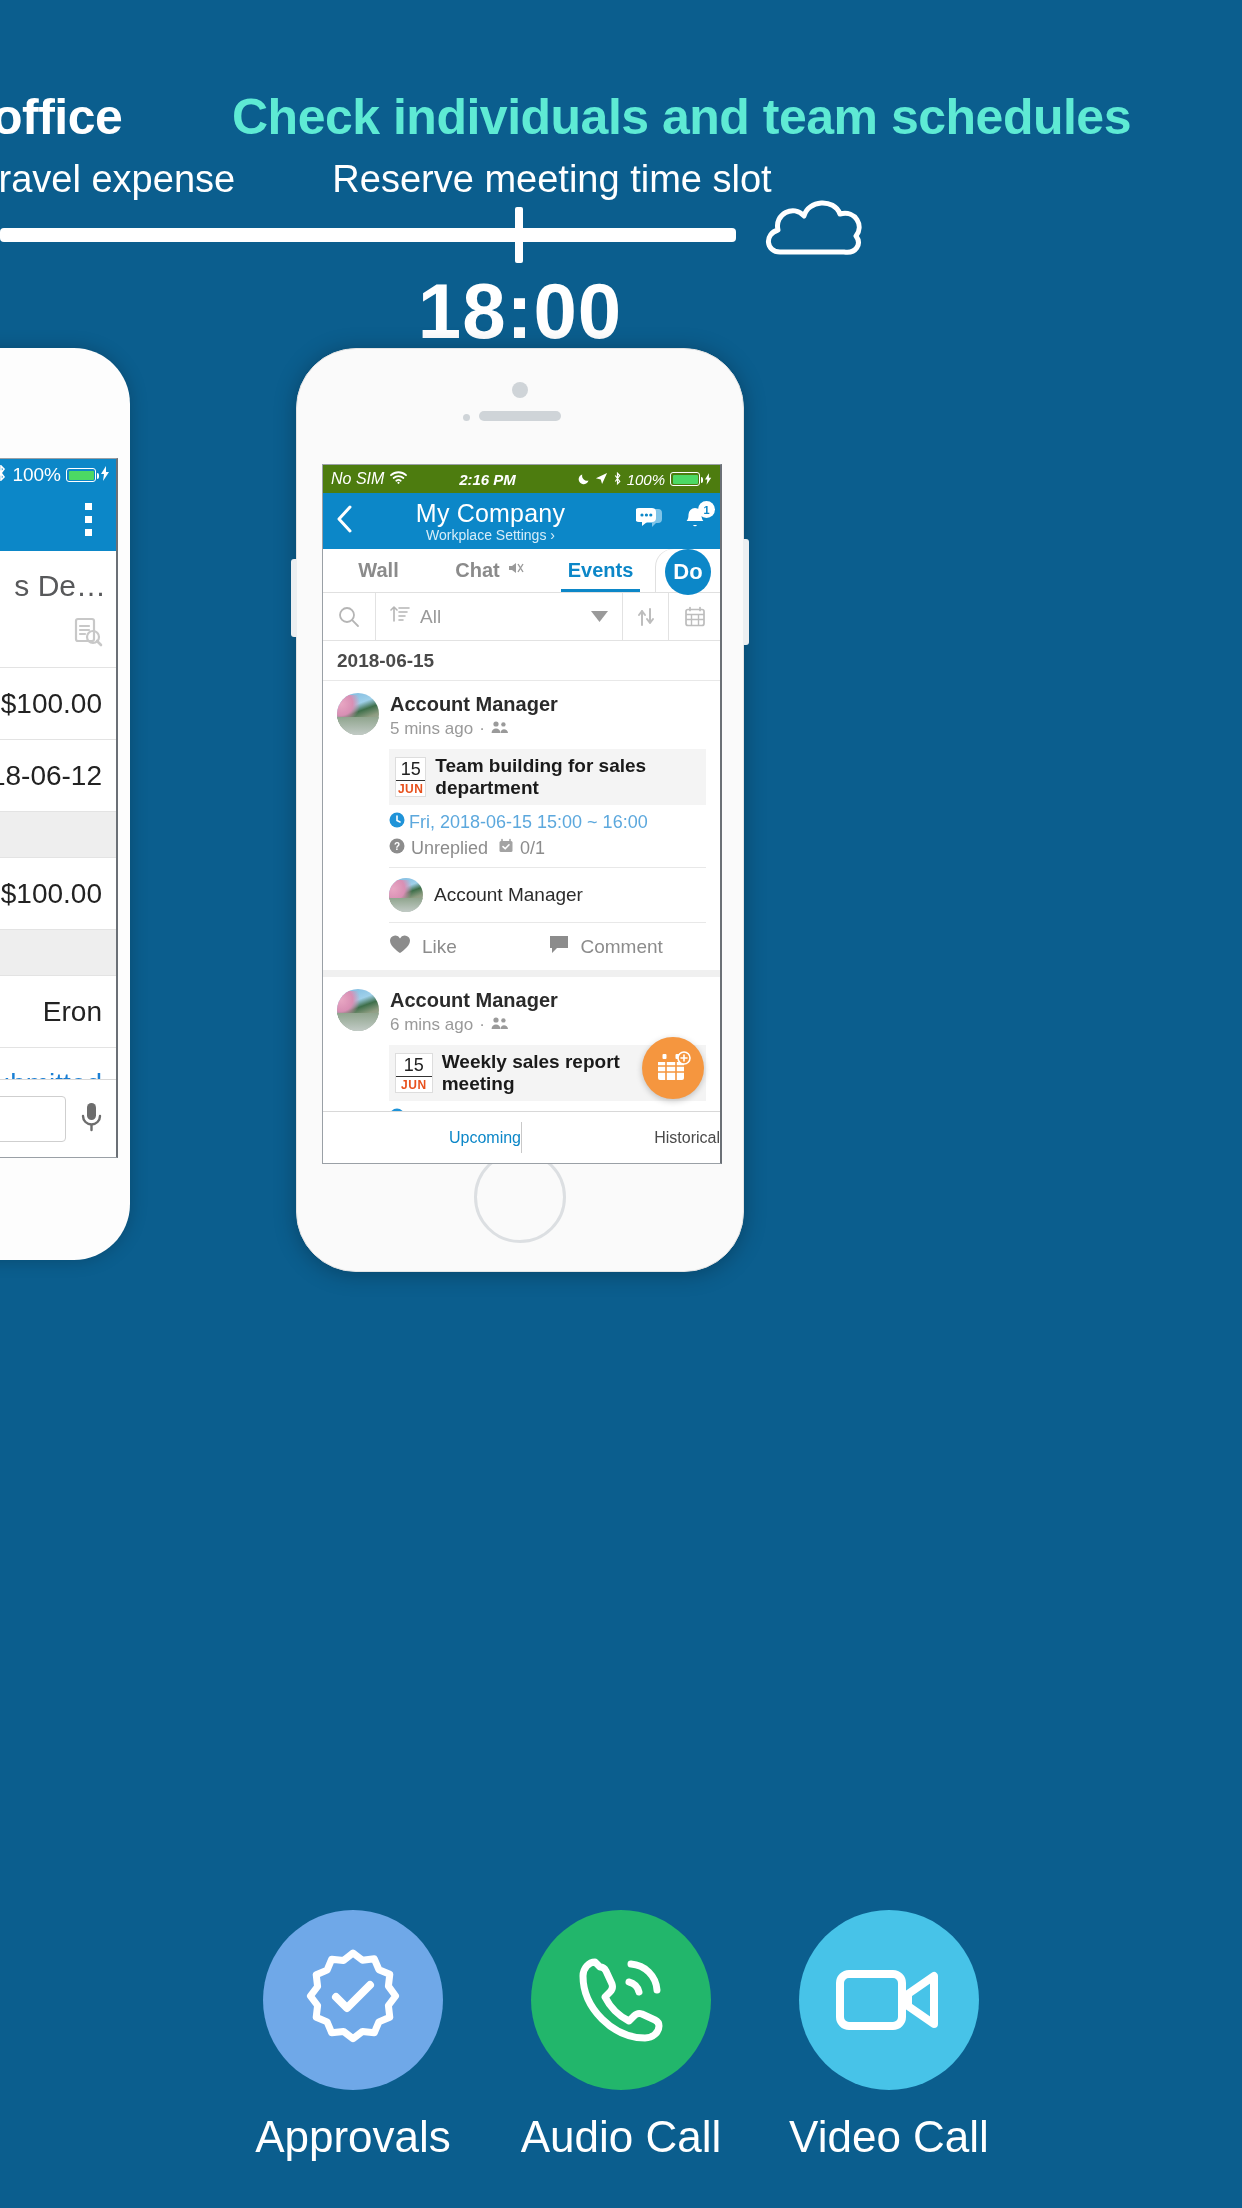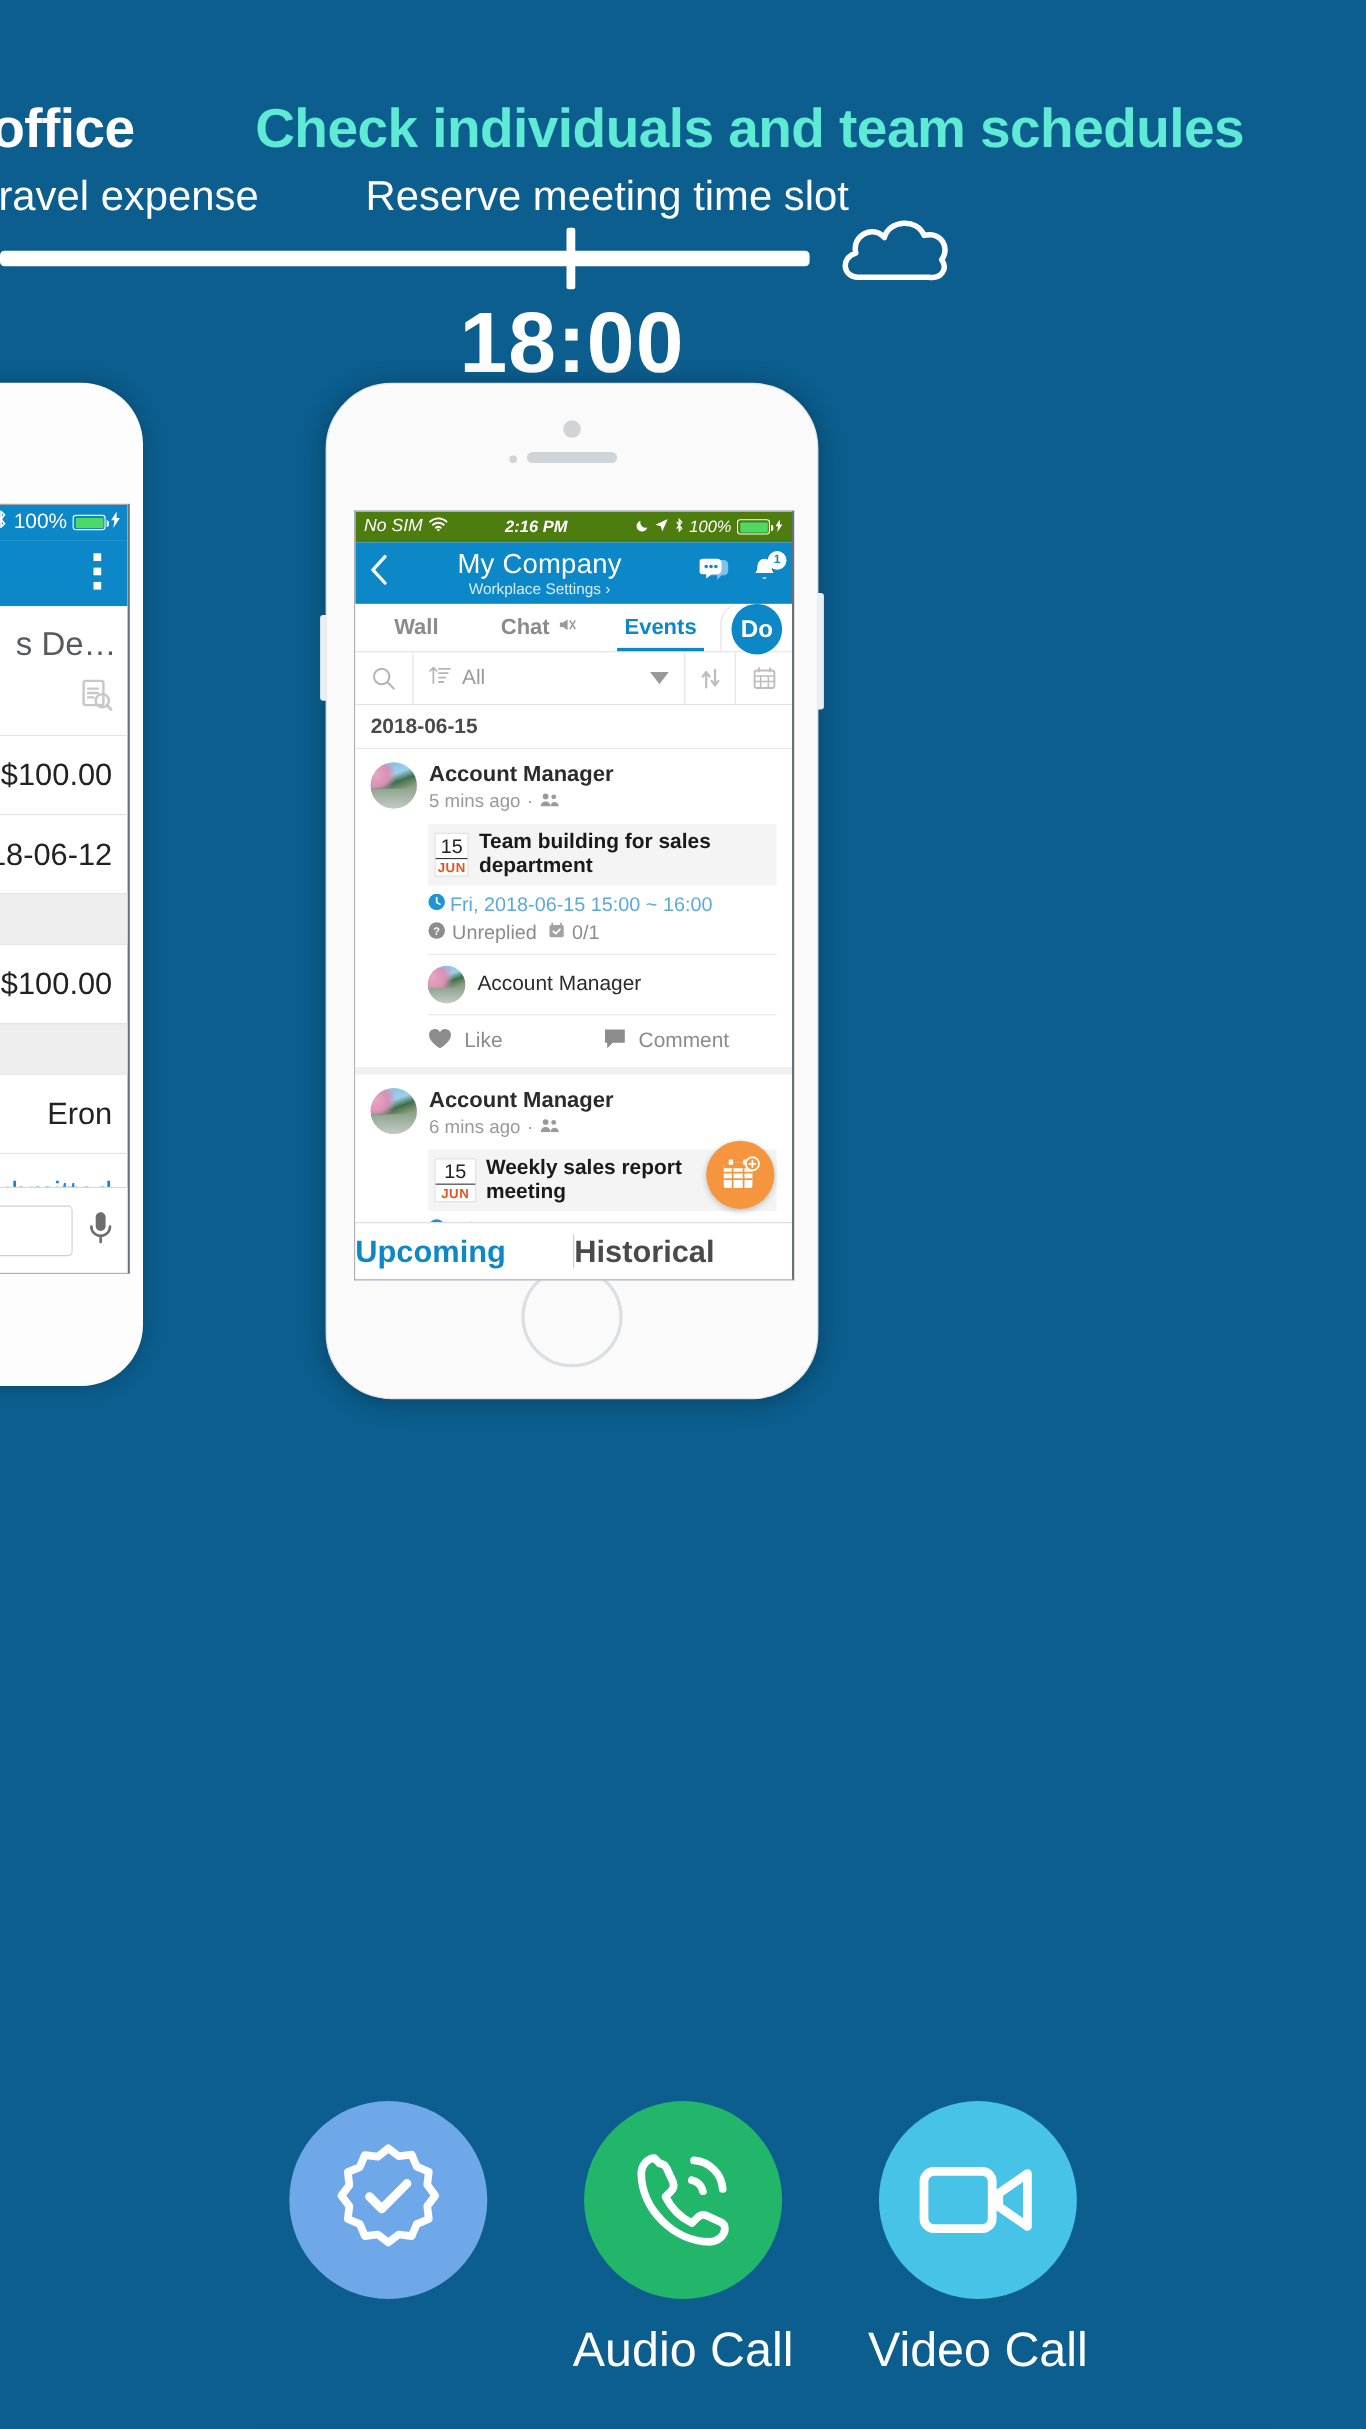--- a/index.html
+++ b/index.html
@@ -248,22 +248,22 @@
   .fab {
     position:absolute; right:16px; bottom:12px; width:62px; height:62px; border-radius:50%;
     background:#f5963f; display:flex; align-items:center; justify-content:center;
     box-shadow:0 2px 6px rgba(0,0,0,0.22);
   }
 
   .bottombar {
     height:52px; border-top:1px solid #d8d8d8; background:#fff; display:flex;
   }
   .bottombar .bt {
-    flex:1; display:flex; align-items:center; justify-content:flex-start;
-    font-size:28px; font-weight:bold; color:#4a4a4a;
+    flex:1; display:flex; align-items:center; justify-content:flex-end;
+    font-size:16px; font-weight:normal; color:#4a4a4a;
   }
   .bottombar .bt.active { color:#0c87c8; }
   .bottombar .divider { width:1px; background:#c9c9c9; margin:10px 0; }
 
   
   .features {
     position:absolute; left:0; bottom:46px; width:1242px;
     display:flex; justify-content:center; gap:38px;
   }
   .feature { width:230px; text-align:center; }
@@ -658,20 +658,21 @@
 <div class="features">
 
 
   <div class="feature">
     <div class="circle" style="background:#6fa8e8;">
       <svg width="106" height="106" viewBox="0 0 106 106">
         <path d="M53 6l9.5 7.2 11.8-1.4 4.6 10.9 10.9 4.6-1.4 11.8L95.6 49l-7.2 9.5 1.4 11.8-10.9 4.6-4.6 10.9-11.8-1.4L53 91.6l-9.5-7.2-11.8 1.4-4.6-10.9-10.9-4.6 1.4-11.8L10.4 49l7.2-9.5-1.4-11.8 10.9-4.6 4.6-10.9 11.8 1.4z" fill="none" stroke="#fff" stroke-width="7" stroke-linejoin="round"></path>
         <path d="M36 50l11 11 23-23" fill="none" stroke="#fff" stroke-width="8" stroke-linecap="round" stroke-linejoin="round"></path>
       </svg>
     </div>
+    <div class="label">Approvals</div>
   </div>
 
   <div class="feature">
     <div class="circle" style="background:#22b66b;">
       <svg width="104" height="104" viewBox="0 0 104 104">
         <path d="M26 14c-6 0-12 6-12 14 0 32 30 62 62 62 8 0 14-6 14-12 0-3-2-5-4-6l-13-6c-3-1-6 0-8 2l-5 5c-10-5-19-14-24-24l5-5c2-2 3-5 2-8l-6-13c-1-2-3-4-6-4z" fill="none" stroke="#fff" stroke-width="7" stroke-linejoin="round"></path>
         <path d="M62 16a28 28 0 0126 26" fill="none" stroke="#fff" stroke-width="7" stroke-linecap="round"></path>
         <path d="M60 34a13 13 0 0110 10" fill="none" stroke="#fff" stroke-width="7" stroke-linecap="round"></path>
       </svg>
     </div>

